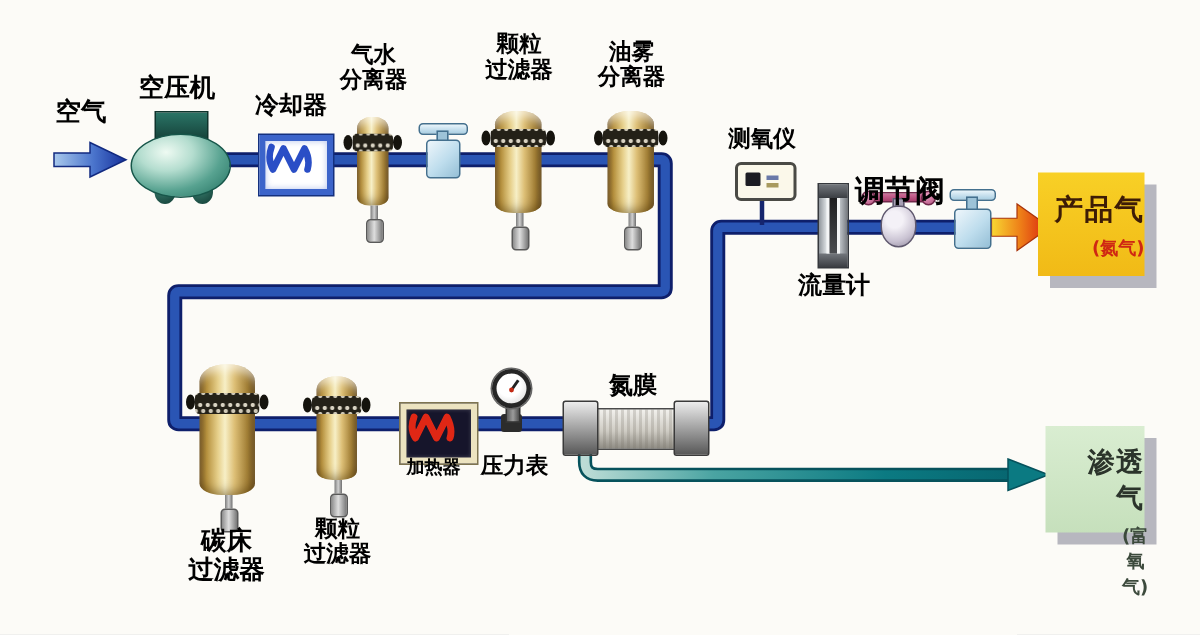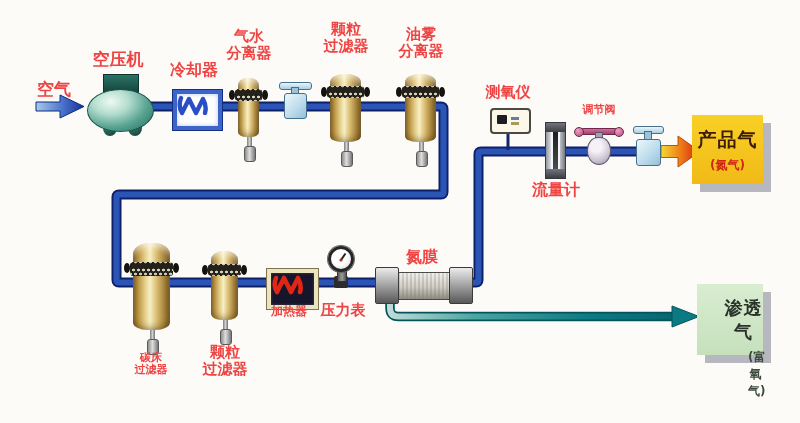--- a/index.html
+++ b/index.html
@@ -6,21 +6,21 @@
   .stage{
     position:relative;width:800px;height:423px;margin:0 auto;
     background:#fcfbf7;overflow:hidden;
     font-family:"DejaVu Sans","Liberation Sans",sans-serif;
   }
   .abs{position:absolute;}
   svg.pipes{position:absolute;left:0;top:0;width:800px;height:423px;}
 
   
   .lbl{
-    position:absolute;font-weight:700;color:#ef4444;text-align:center;
+    position:absolute;font-weight:700;color:#000000;text-align:center;
     line-height:1.12;letter-spacing:0px;white-space:nowrap;
   }
   .lbl .ln{display:block;}
 
   
   .tank{
     position:absolute;
     background:linear-gradient(90deg,#74541f 0%,#b6913e 13%,#e6cf8a 33%,#f7efc6 46%,#ddbf76 63%,#a27f36 86%,#6b4e1d 100%);
     border-radius:46% 46% 40% 40% / 13% 13% 9% 9%;
     box-shadow:inset 0 7px 6px -3px rgba(255,255,255,.6), inset 0 -5px 7px -3px rgba(70,45,0,.5);
@@ -116,21 +116,21 @@
     border:1px solid #3a3a3a;border-radius:2px;
   }
   .mem-body{
     background:
       repeating-linear-gradient(90deg,rgba(120,115,105,.25) 0 2px,rgba(255,255,255,0) 2px 4px),
       linear-gradient(180deg,#f2f1ed,#cfccc4 55%,#8f8c84);
     border:1px solid #4a4a4a;
   }
 
   
-  .outbox{position:absolute;text-align:center;}
+  .outbox{position:absolute;text-align:right;}
   .outbox .shadow{position:absolute;left:8px;top:8px;right:-8px;bottom:-8px;background:#b7b7bf;}
   .outbox .face{position:absolute;left:0;top:0;right:0;bottom:0;padding-top:12px;box-sizing:border-box;}
   .face-product{background:linear-gradient(180deg,#f8d026,#f1ba16);}
   .face-permeate{background:linear-gradient(180deg,#d9edd1,#c6e0bc);padding-left:27px;}
   .outbox .t1{display:block;font-weight:700;}
   .outbox .t2{display:block;font-weight:700;}
   .prod-t1{font-size:19px;color:#3d1c06;letter-spacing:1px;}
   .prod-t2{font-size:12px;color:#cf2713;margin-top:4px;}
   .perm-t1{font-size:18px;color:#2b342b;letter-spacing:1px;}
   .perm-t2{font-size:12px;color:#3c4a3c;margin-top:5px;margin-left:24px;}
@@ -262,44 +262,44 @@
   </div>
 
   <div class="outbox" style="left:697px;top:284px;width:66px;height:71px;">
     <div class="shadow"></div>
     <div class="face face-permeate">
       <span class="t1 perm-t1">渗透气</span>
       <span class="t2 perm-t2">(富氧气)</span>
     </div>
   </div>
 
-  <div class="lbl" style="left:26px;top:80px;width:56px;font-size:17px;">空气</div>
+  <div class="lbl" style="left:26px;top:66px;width:56px;font-size:17px;">空气</div>
   <div class="lbl" style="left:83px;top:50px;width:70px;font-size:17px;">空压机</div>
   <div class="lbl" style="left:164px;top:61px;width:60px;font-size:16px;">冷却器</div>
 
   <div class="lbl" style="left:219px;top:28px;width:60px;font-size:15px;">
     <span class="ln">气水</span>
     <span class="ln">分离器</span>
   </div>
 
   <div class="lbl" style="left:315px;top:21px;width:62px;font-size:15px;">
     <span class="ln">颗粒</span>
     <span class="ln">过滤器</span>
   </div>
 
   <div class="lbl" style="left:390px;top:26px;width:62px;font-size:15px;">
     <span class="ln">油雾</span>
     <span class="ln">分离器</span>
   </div>
 
   <div class="lbl" style="left:480px;top:84px;width:56px;font-size:15px;">测氧仪</div>
   <div class="lbl" style="left:527px;top:181px;width:58px;font-size:16px;">流量计</div>
-  <div class="lbl" style="left:570px;top:104px;width:58px;font-size:11px;">调节阀</div>
-
-  <div class="lbl" style="left:120px;top:352px;width:62px;font-size:11px;">
+  <div class="lbl" style="left:570px;top:116px;width:58px;font-size:20px;">调节阀</div>
+
+  <div class="lbl" style="left:120px;top:352px;width:62px;font-size:17px;">
     <span class="ln">碳床</span>
     <span class="ln">过滤器</span>
   </div>
 
   <div class="lbl" style="left:194px;top:344px;width:62px;font-size:15px;">
     <span class="ln">颗粒</span>
     <span class="ln">过滤器</span>
   </div>
 
   <div class="lbl" style="left:261px;top:305px;width:56px;font-size:12px;">加热器</div>

